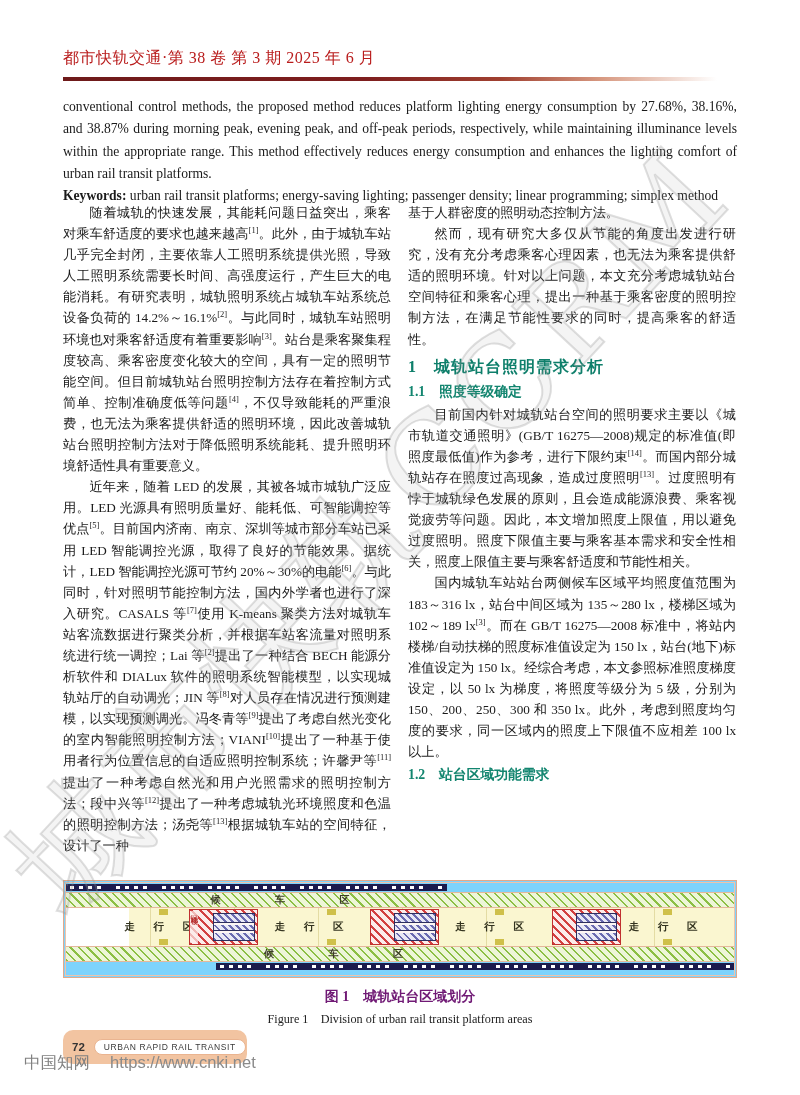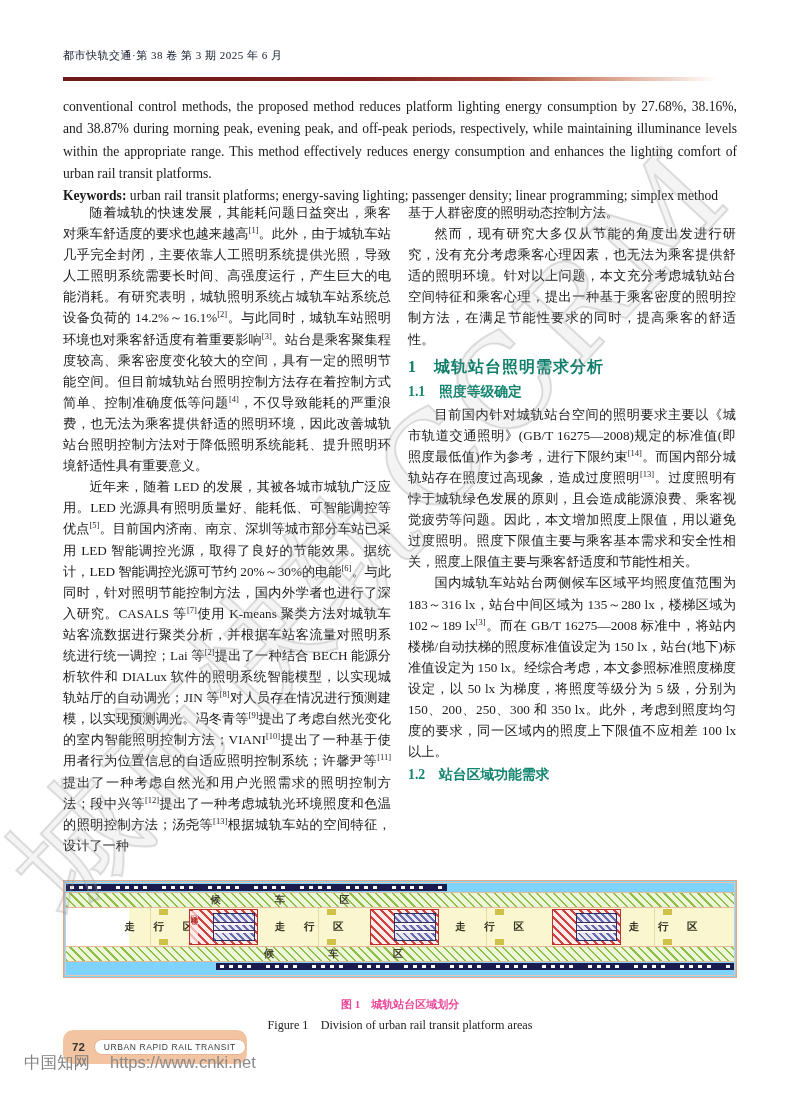--- a/index.html
+++ b/index.html
@@ -3,21 +3,21 @@
 <meta charset="utf-8">
 <style>
   html,body{margin:0;padding:0;}
   body{
     width:800px;height:1095px;position:relative;overflow:hidden;
     background:#ffffff;font-family:"Liberation Serif",serif;color:#1a1a1a;
   }
   
   .journal-line{
     position:absolute;top:48px;left:63px;right:63px;
-    font-size:11px;color:#0f172a;letter-spacing:.5px;
+    font-size:16px;color:#b91c1c;letter-spacing:.5px;
   }
   .header-rule{
     position:absolute;top:77px;left:63px;right:63px;height:3.5px;
     background:linear-gradient(90deg,#6e1a1a 0%,#7e1e1e 45%,#a04030 65%,#d89a82 80%,rgba(255,255,255,0) 97%);
   }
   
   .abstract{position:absolute;top:96px;left:63px;right:63px;z-index:1;}
   .abstract p{margin:0;font-size:13.6px;line-height:22.3px;text-align:justify;}
   .kw-label{font-weight:bold;}
   
@@ -83,21 +83,21 @@
     letter-spacing:-1px;
   }
   .escalator{
     position:absolute;right:4%;top:3px;bottom:3px;width:62%;
     background:repeating-linear-gradient(45deg,#6a6ab0 0 2px,#e8e8f5 2px 5px);
     border:1.5px solid #2e2e5e;box-sizing:border-box;
   }
   .esc-line{position:absolute;left:0;right:0;height:2px;background:#fdf6f4;border-top:1px solid #2e2e5e;}
   .esc-line.l1{top:31%;} .esc-line.l2{top:62%;}
   .r-empty{height:4px;}
-  .caption-cn{margin:19px 0 0;text-align:center;font-size:11px;font-weight:600;color:#ec4899;}
+  .caption-cn{margin:10px 0 0;text-align:center;font-size:14px;font-weight:600;color:#701a75;}
   .caption-en{margin:5px 0 0;text-align:center;font-size:12.2px;color:#222;}
   
   .page-badge{
     position:absolute;left:63px;top:1030px;height:34px;z-index:1;
     display:inline-flex;align-items:center;background:#f2c4a1;border-radius:10px;
   }
   .page-num{font-family:"Liberation Sans",sans-serif;font-size:11.5px;font-weight:bold;color:#333;padding:0 9px;}
   .journal-en{
     background:#fff;border:1px solid #eab astounding;border:1px solid #eab490;border-radius:9px;
     font-family:"Liberation Sans",sans-serif;font-size:8.5px;letter-spacing:.6px;color:#3a3a3a;

